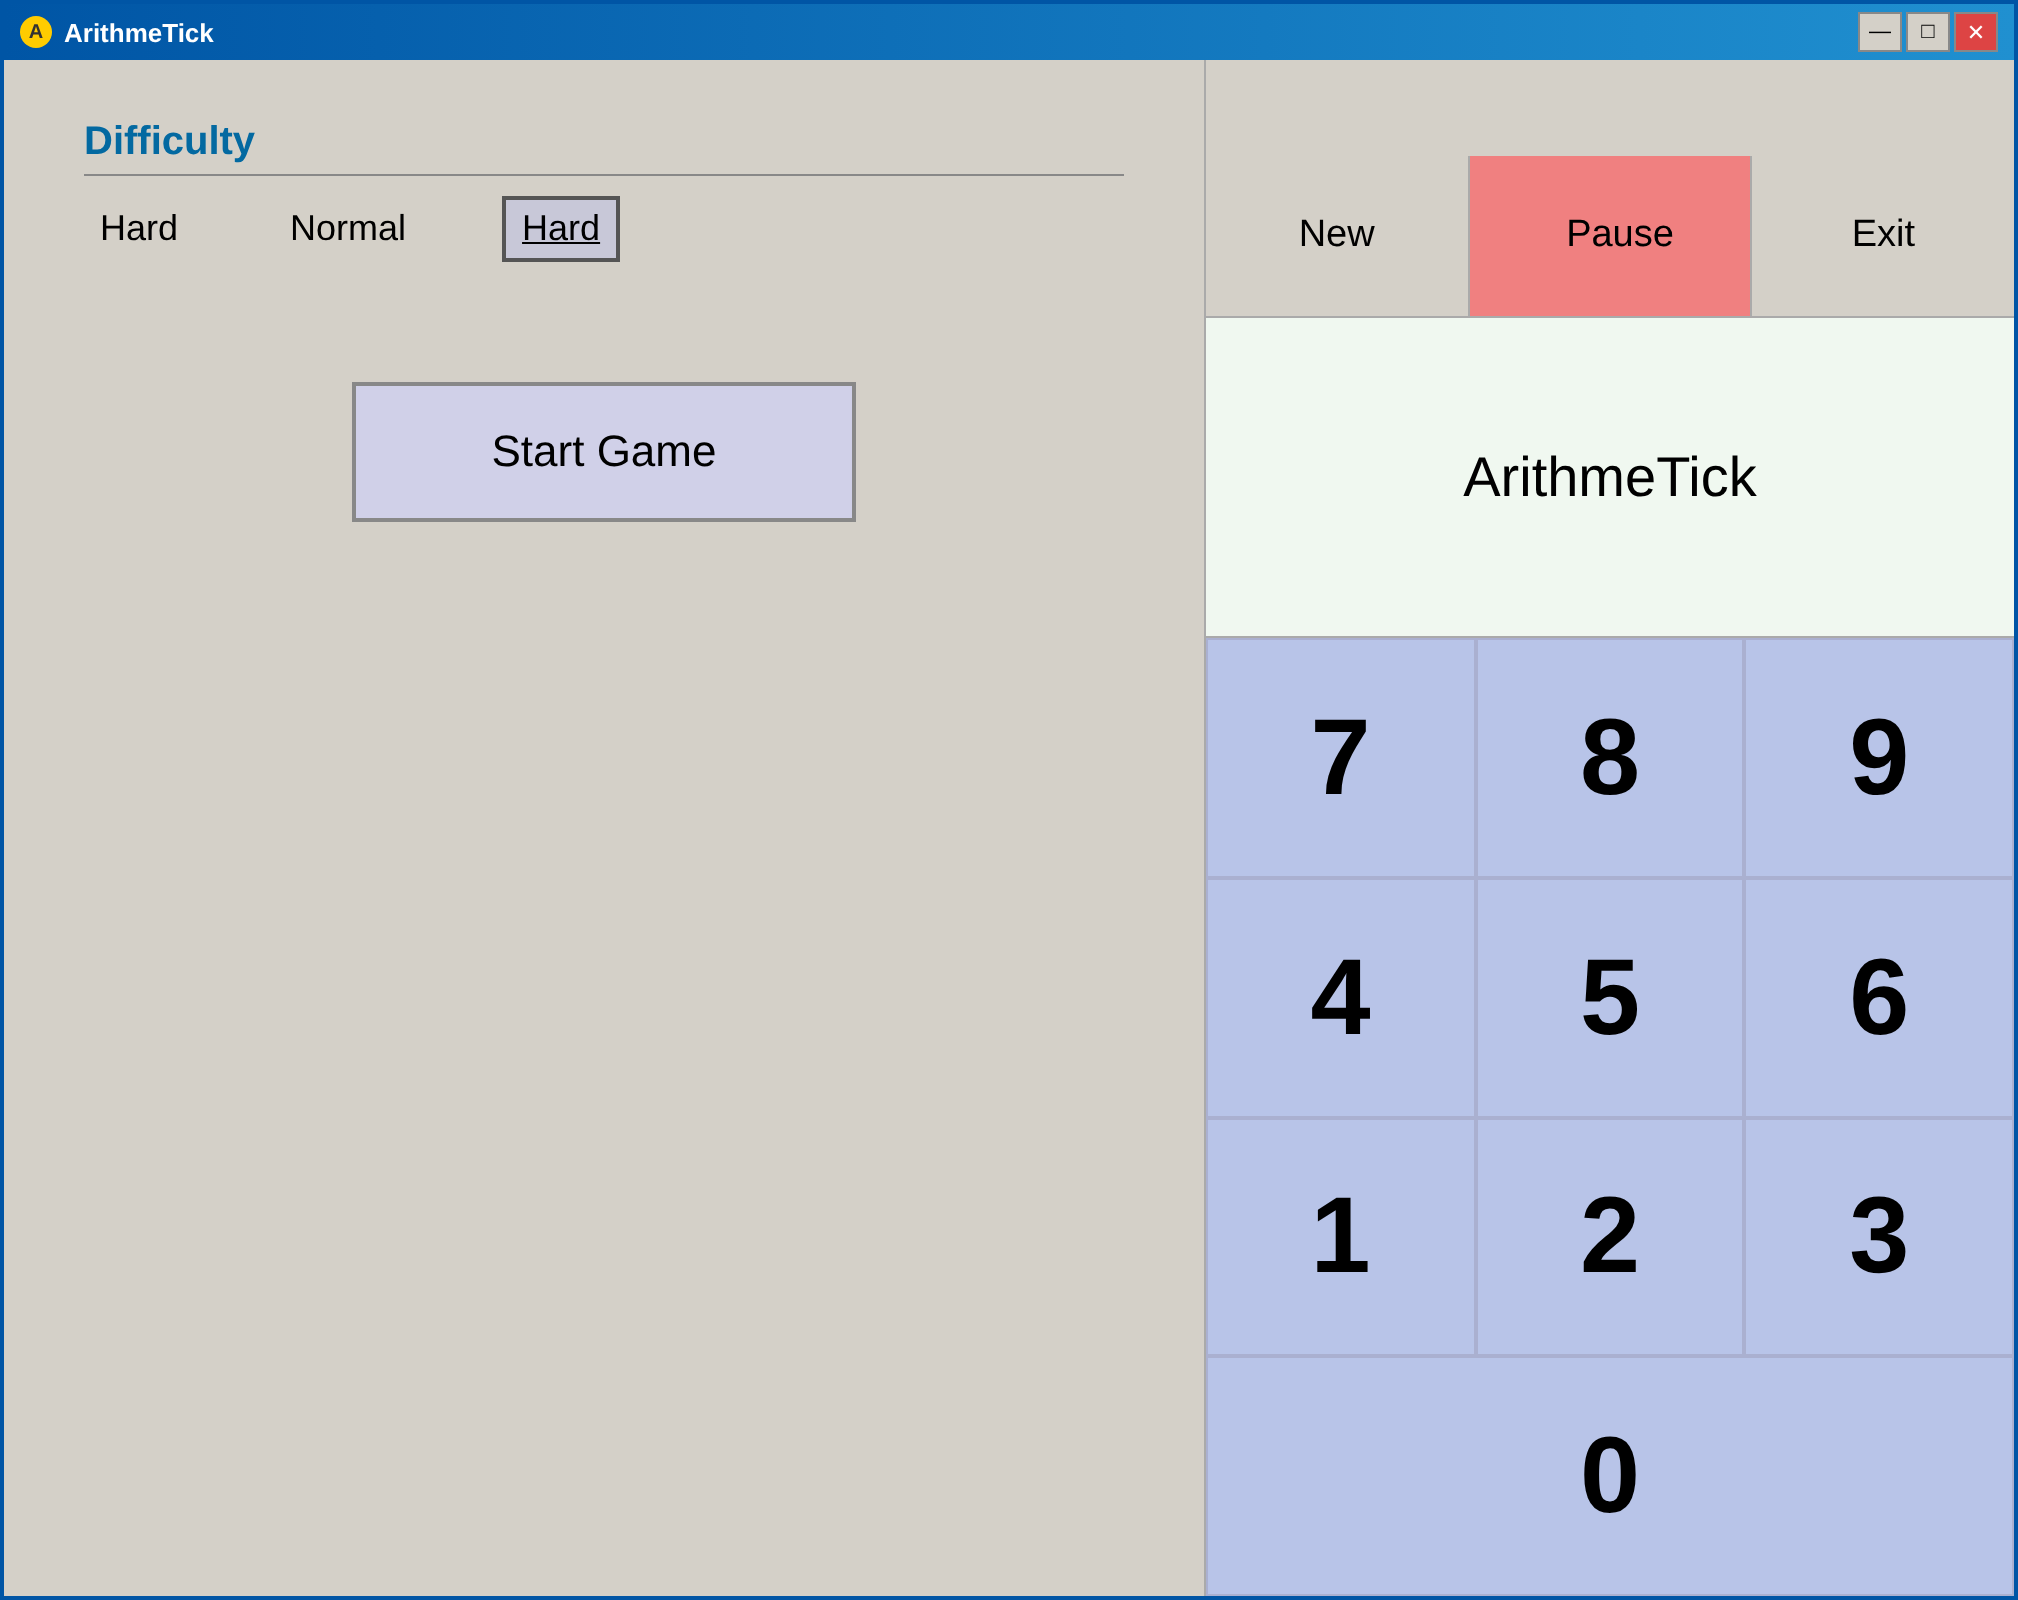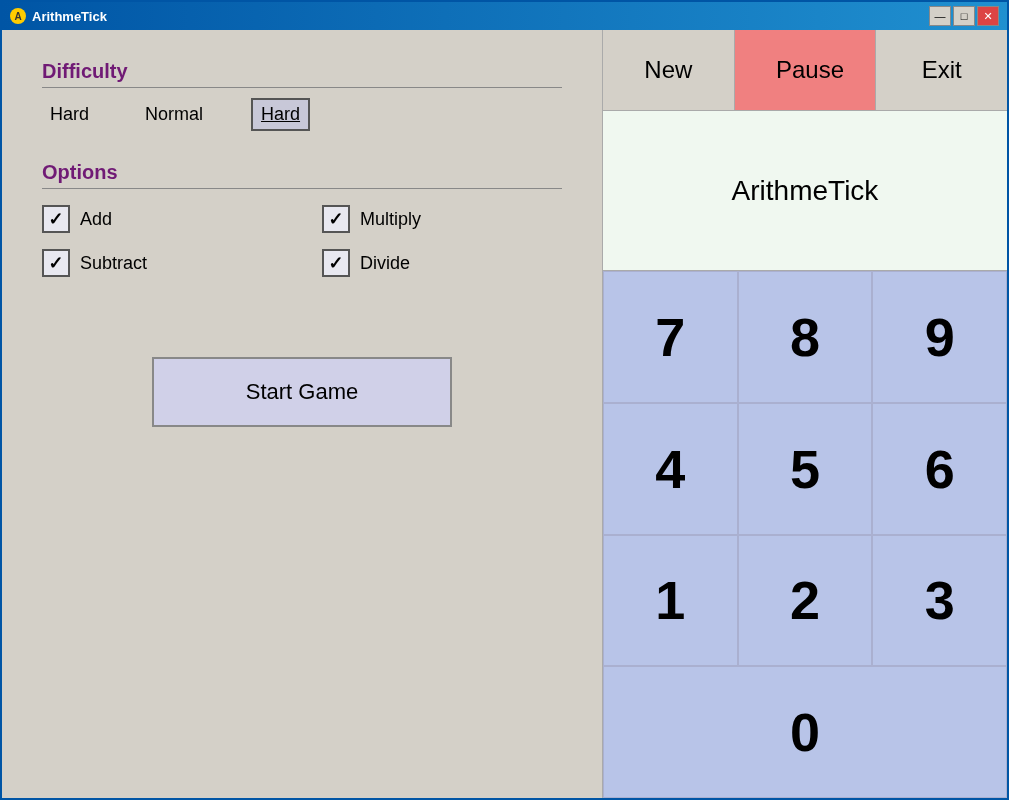--- a/index.html
+++ b/index.html
@@ -94,21 +94,21 @@
     .left-panel {
       flex: 0 0 600px;
       padding: 30px 40px;
       background: #d4d0c8;
       display: flex;
       flex-direction: column;
       gap: 20px;
     }
 
     .section-title {
-      color: #701a75;
+      color: #0369a1;
       font-size: 20px;
       font-weight: bold;
       border-bottom: 1px solid #888;
       padding-bottom: 4px;
       margin-bottom: 10px;
     }
 
     .difficulty-row {
       display: flex;
       gap: 40px;
@@ -166,30 +166,29 @@
       color: #000;
     }
 
     .start-btn-container {
       display: flex;
       justify-content: center;
       margin-top: 40px;
     }
 
     .start-btn {
-      width: 300px;
+      width: 252px;
       height: 70px;
       background: #d0d0e8;
       border: 2px solid #888;
       font-size: 22px;
       cursor: pointer;
       display: flex;
       align-items: center;
       justify-content: center;
-      margin-top: 20px;
     }
 
     
     .right-panel {
       flex: 1;
       background: #d4d0c8;
       border-left: 1px solid #aaa;
       display: flex;
       flex-direction: column;
     }
@@ -198,25 +197,26 @@
       display: flex;
       border-bottom: 1px solid #aaa;
     }
 
     .top-btn {
       flex: 1;
       height: 80px;
       border: none;
       border-right: 1px solid #aaa;
       background: #d4d0c8;
-      font-size: 24px;
-      cursor: pointer;
-      display: flex;
-      align-items: center;
-      justify-content: center;
+      font-size: 19px;
+      cursor: pointer;
+      display: flex;
+      align-items: center;
+      justify-content: center;
+      margin-top: 48px;
     }
 
     .top-btn:last-child {
       border-right: none;
       text-align: center;
     }
 
     .top-btn.pause {
       background: #f08080;
       padding-left: 10px;
@@ -281,41 +281,20 @@
 
       <div>
         <div class="section-title">Difficulty</div>
         <div class="difficulty-row">
           <div class="difficulty-option">Hard</div>
           <div class="difficulty-option">Normal</div>
           <div class="difficulty-option selected">Hard</div>
         </div>
       </div>
 
-      <div class="options-section">
-        <div class="section-title">Options</div>
-        <div class="options-grid">
-          <div class="option-item">
-            <div class="checkbox checked"></div>
-            <span>Add</span>
-          </div>
-          <div class="option-item">
-            <div class="checkbox checked"></div>
-            <span>Multiply</span>
-          </div>
-          <div class="option-item">
-            <div class="checkbox checked"></div>
-            <span>Subtract</span>
-          </div>
-          <div class="option-item">
-            <div class="checkbox checked"></div>
-            <span>Divide</span>
-          </div>
-        </div>
-      </div>
 
       <div class="start-btn-container">
         <button class="start-btn">Start Game</button>
       </div>
 
     </div>
 
     <div class="right-panel">
 
       <div class="top-buttons">

